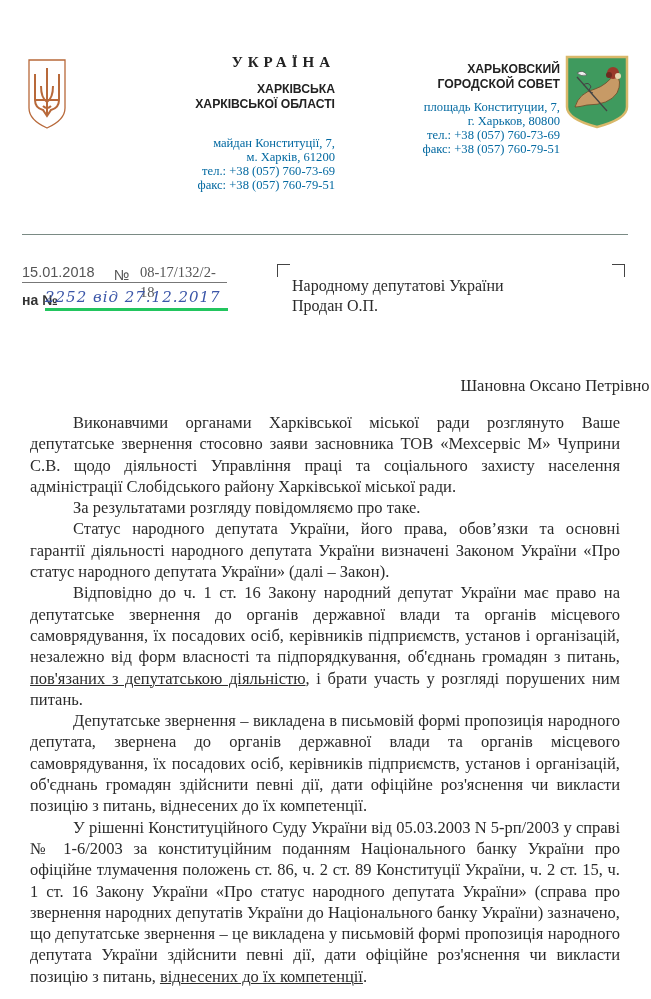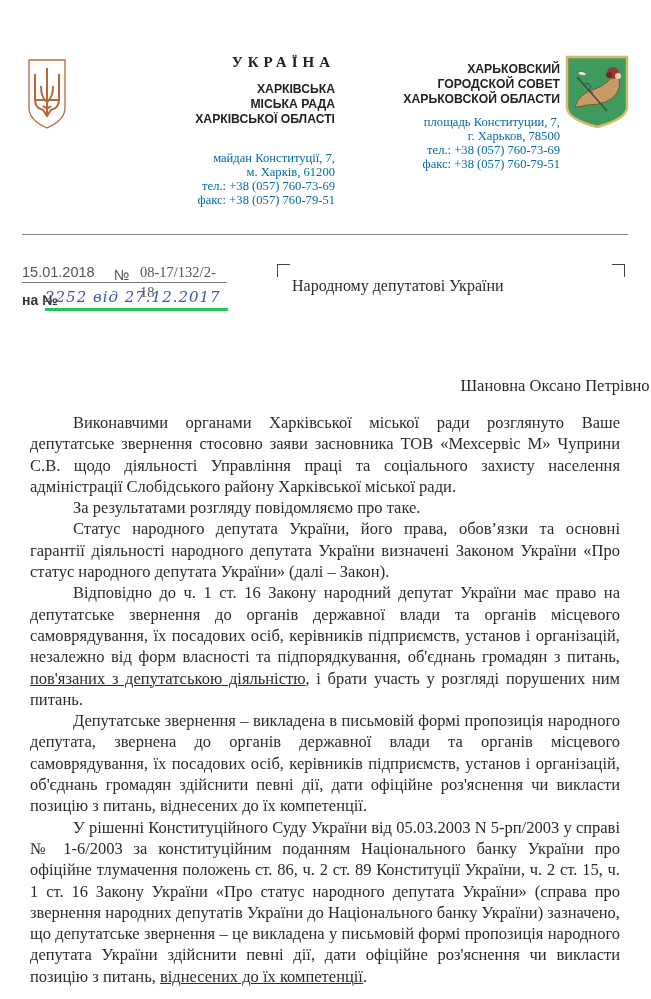--- a/index.html
+++ b/index.html
@@ -157,40 +157,38 @@
       <path d="M14 30 Q14 42 20 46 Q26 42 26 30"></path>
       <path d="M16 50 Q20 54 24 50"></path>
     </g>
   </svg>
 </div>
 
 <div class="abs head-col ua">
   <div class="country">УКРАЇНА</div>
   <div class="council">
     <div>ХАРКІВСЬКА</div>
-    <div>МІСЬКА РАДА</div>
     <div>ХАРКІВСЬКОЇ ОБЛАСТІ</div>
   </div>
   <div class="address">
     <div>майдан Конституції, 7,</div>
     <div>м. Харків, 61200</div>
     <div>тел.: +38 (057) 760-73-69</div>
     <div>факс: +38 (057) 760-79-51</div>
   </div>
 </div>
 
 <div class="abs head-col ru">
   <div class="council">
     <div>ХАРЬКОВСКИЙ</div>
     <div>ГОРОДСКОЙ СОВЕТ</div>
-    <div>ХАРЬКОВСКОЙ ОБЛАСТИ</div>
   </div>
   <div class="address">
     <div>площадь Конституции, 7,</div>
-    <div>г. Харьков, 78500</div>
+    <div>г. Харьков, 80800</div>
     <div>тел.: +38 (057) 760-73-69</div>
     <div>факс: +38 (057) 760-79-51</div>
   </div>
 </div>
 
 <div class="abs emblem-right">
   <svg width="64" height="74" viewBox="0 0 64 74">
     <path d="M2 2 H62 V52 Q62 64 32 72 Q2 64 2 52 Z" fill="#3f9a5e" stroke="#d9b86a" stroke-width="2.5"></path>
 
     <path d="M10 52 Q14 38 30 34 Q42 30 50 18 Q58 26 52 38 Q44 50 22 50 Q14 52 10 52 Z" fill="#c79a66" stroke="#6b4a2a" stroke-width="0.8"></path>
@@ -213,20 +211,21 @@
 <div class="abs reg-no-label">№</div>
 <div class="abs reg-number">08-17/132/2-18</div>
 
 <div class="abs reply-label">на №</div>
 <div class="abs reply-value">2252 від 27.12.2017</div>
 
 <div class="abs corner-tl"></div>
 <div class="abs corner-tr"></div>
 <div class="abs addressee">
   <div>Народному депутатові України</div>
+  <div>Продан О.П.</div>
 </div>
 
 <div class="abs salutation">Шановна Оксано Петрівно!</div>
 
 <div class="abs body-text">
   <p>Виконавчими органами Харківської міської ради розглянуто Ваше депутатське звернення стосовно заяви засновника ТОВ «Мехсервіс М» Чуприни С.В. щодо діяльності Управління праці та соціального захисту населення адміністрації Слобідського району Харківської міської ради.</p>
   <p>За результатами розгляду повідомляємо про таке.</p>
   <p>Статус народного депутата України, його права, обов’язки та основні гарантії діяльності народного депутата України визначені Законом України «Про статус народного депутата України» (далі – Закон).</p>
   <p><span>Відповідно до ч. 1 ст. 16 Закону народний депутат України має право на депутатське звернення до органів державної влади та органів місцевого самоврядування, їх посадових осіб, керівників підприємств, установ і організацій, незалежно від форм власності та підпорядкування, об'єднань громадян з питань, </span><span class="ul">пов'язаних з депутатською діяльністю</span><span>, і брати участь у розгляді порушених ним питань.</span></p>
   <p>Депутатське звернення – викладена в письмовій формі пропозиція народного депутата, звернена до органів державної влади та органів місцевого самоврядування, їх посадових осіб, керівників підприємств, установ і організацій, об'єднань громадян здійснити певні дії, дати офіційне роз'яснення чи викласти позицію з питань, віднесених до їх компетенції.</p>

